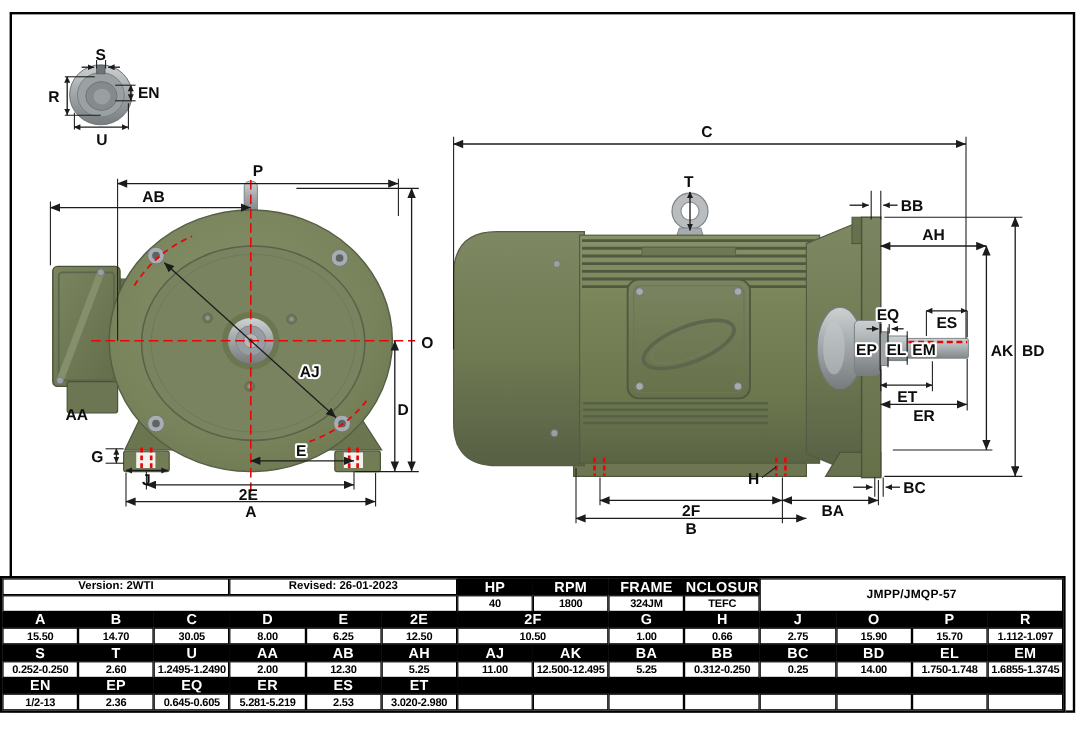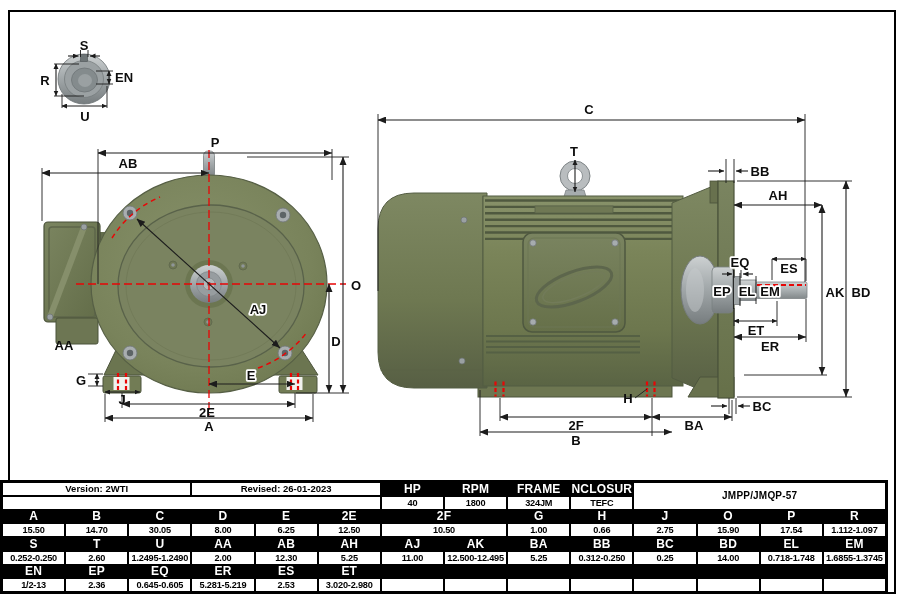--- a/index.html
+++ b/index.html
@@ -445,21 +445,21 @@
       <div class="cell val">14.70</div>
       <div class="cell val">30.05</div>
       <div class="cell val">8.00</div>
       <div class="cell val">6.25</div>
       <div class="cell val">12.50</div>
       <div class="cell val" style="grid-column: span 2;">10.50</div>
       <div class="cell val">1.00</div>
       <div class="cell val">0.66</div>
       <div class="cell val">2.75</div>
       <div class="cell val">15.90</div>
-      <div class="cell val">17.54</div>
+      <div class="cell val">15.70</div>
       <div class="cell val">1.112-1.097</div>
       <div class="cell head">S</div>
       <div class="cell head">T</div>
       <div class="cell head">U</div>
       <div class="cell head">AA</div>
       <div class="cell head">AB</div>
       <div class="cell head">AH</div>
       <div class="cell head">AJ</div>
       <div class="cell head">AK</div>
       <div class="cell head">BA</div>
@@ -473,21 +473,21 @@
       <div class="cell val">1.2495-1.2490</div>
       <div class="cell val">2.00</div>
       <div class="cell val">12.30</div>
       <div class="cell val">5.25</div>
       <div class="cell val">11.00</div>
       <div class="cell val">12.500-12.495</div>
       <div class="cell val">5.25</div>
       <div class="cell val">0.312-0.250</div>
       <div class="cell val">0.25</div>
       <div class="cell val">14.00</div>
-      <div class="cell val">0.718-1.748</div>
+      <div class="cell val">1.750-1.748</div>
       <div class="cell val">1.6855-1.3745</div>
       <div class="cell head">EN</div>
       <div class="cell head">EP</div>
       <div class="cell head">EQ</div>
       <div class="cell head">ER</div>
       <div class="cell head">ES</div>
       <div class="cell head">ET</div>
       <div class="cell head" style="grid-column: span 8;"></div>
       <div class="cell val">1/2-13</div>
       <div class="cell val">2.36</div>

